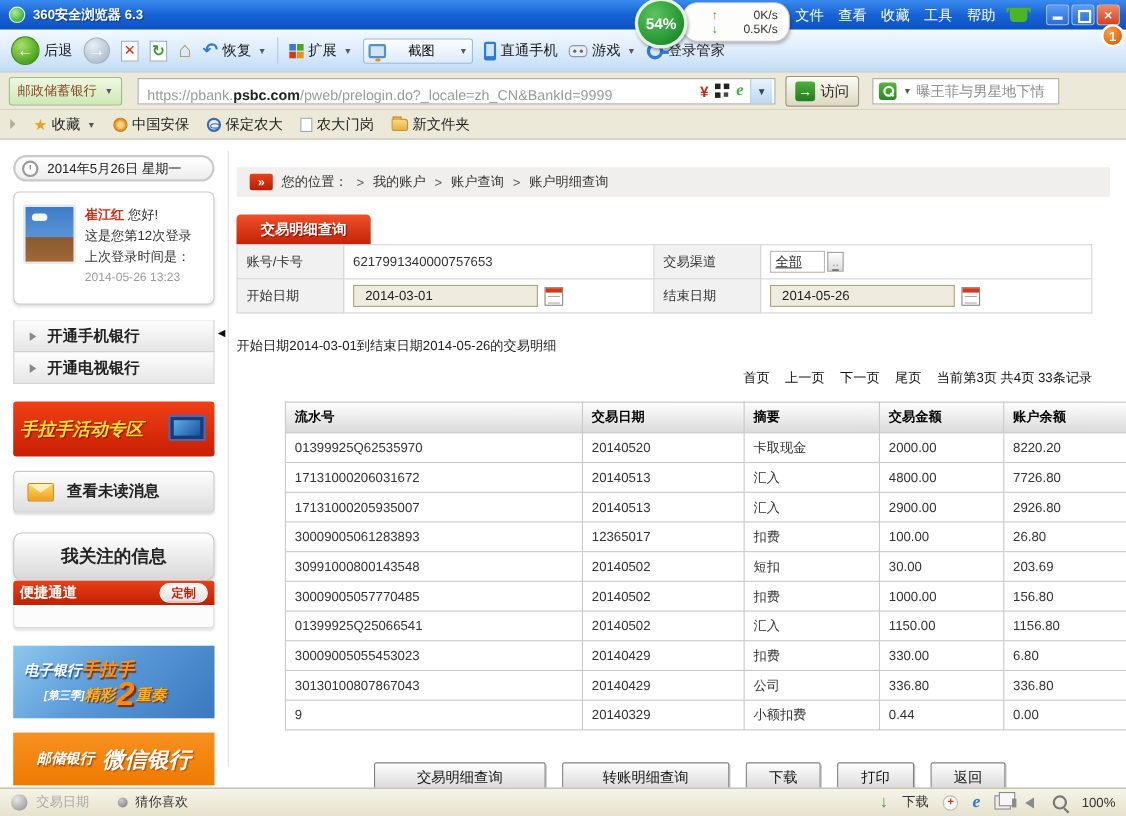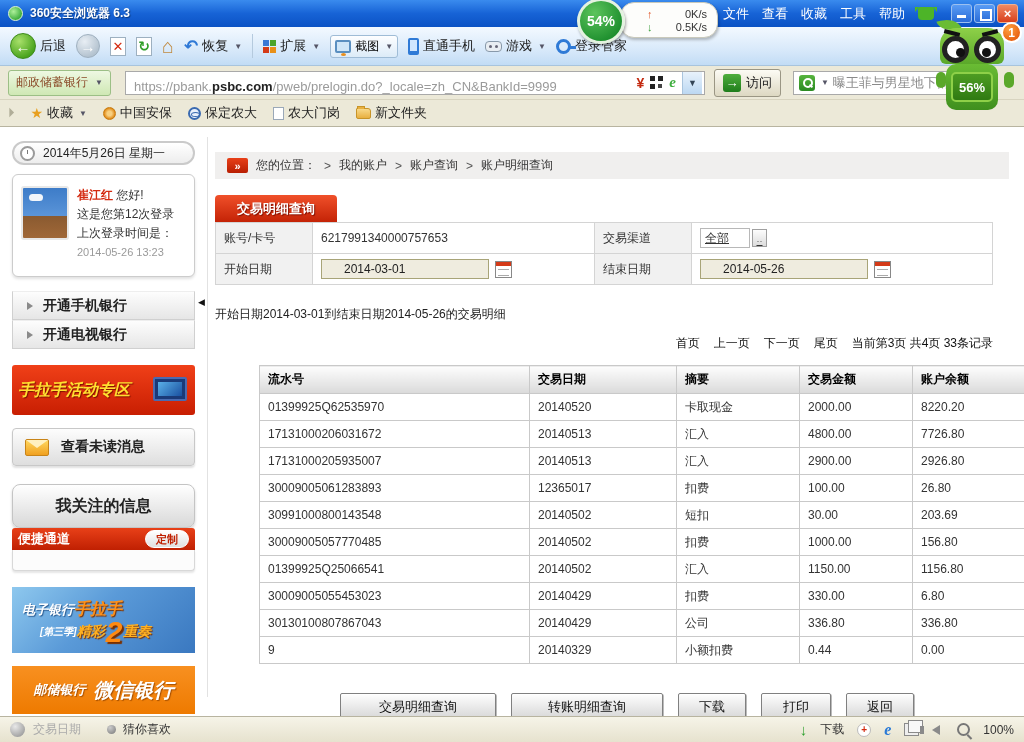--- a/index.html
+++ b/index.html
@@ -42,21 +42,21 @@
     display:flex;align-items:center;justify-content:center;font-weight:bold;}
   .stop-x{color:#d42a10;font-size:13px;font-weight:bold;}
   .refresh-a{color:#2f9e28;font-size:14px;font-weight:bold;}
   .home-ico{font-size:20px;color:#c08a40;line-height:18px;}
   .undo-ico{color:#2f79d6;font-size:17px;font-weight:bold;}
   .dd{color:#556;font-size:8px;margin-left:2px;}
   .sep{width:1px;height:24px;background:#b5cade;margin-left:10px;}
   .grid-ico{width:13px;height:13px;display:grid;grid-template-columns:6px 6px;grid-template-rows:6px 6px;gap:1px;}
   .grid-ico i{display:block;}
   .shot-box{display:flex;align-items:center;border:1px solid #9fbcd6;background:linear-gradient(180deg,#fdfeff,#dcebf8);
-    border-radius:3px;padding:2px 4px;gap:4px;margin-left:10px;}
+    border-radius:3px;padding:2px 4px;gap:20px;margin-left:10px;}
   .mon-ico{width:16px;height:13px;border:2px solid #5a8fc0;border-radius:2px;background:#cfe6f8;position:relative;box-sizing:border-box;}
   .mon-ico:after{content:"";position:absolute;left:4px;bottom:-5px;width:5px;height:3px;background:#e8901f;border-radius:50%;}
   .phone-ico{width:11px;height:17px;background:#2f7ad6;border-radius:2px;position:relative;}
   .phone-ico:before{content:"";position:absolute;left:2px;top:2px;right:2px;bottom:4px;background:#cfe6ff;}
   .pad-ico{width:17px;height:11px;background:#e8edf2;border:1px solid #8899aa;border-radius:4px;position:relative;box-sizing:border-box;}
   .pad-ico:before{content:"";position:absolute;left:3px;top:3px;width:3px;height:3px;background:#667;border-radius:50%;}
   .pad-ico:after{content:"";position:absolute;right:3px;top:3px;width:3px;height:3px;background:#667;border-radius:50%;}
   .key-ico{width:9px;height:9px;border:3px solid #2f7ad6;border-radius:50%;position:relative;box-sizing:content-box;}
   .key-ico:after{content:"";position:absolute;left:100%;top:4px;width:8px;height:3px;background:#2f7ad6;}
 
@@ -183,21 +183,21 @@
   table{border-collapse:collapse;}
   .formtbl{width:778px;table-layout:fixed;}
   .formtbl td{border:1px solid #d4d4d4;height:30px;font-size:12px;color:#333;padding:0 8px;}
   .formtbl td.lbl{background:#f1f1f1;width:97px;}
   .chan-wrap{display:flex;align-items:center;gap:2px;text-decoration:underline;}
   .chan-box{min-width:40px;height:18px;border:1px solid #b8b8b8;background:#fff;display:flex;align-items:center;padding:0 4px;font-size:12px;}
   .dots-btn{width:15px;height:18px;border:1px solid #a0a0a0;background:linear-gradient(180deg,#fdfdfd,#dcdcdc);
     font-size:9px;color:#555;display:flex;align-items:flex-end;justify-content:center;box-sizing:border-box;}
   .date-wrap{display:flex;align-items:center;gap:6px;}
   .date-input{width:168px;height:20px;background:#efecdf;border:1px solid #a8a478;box-sizing:border-box;
-    display:flex;align-items:center;padding-left:22px;font-size:12px;color:#222;}
+    display:flex;align-items:center;padding-left:10px;font-size:12px;color:#222;}
   .cal-ico{width:17px;height:17px;background:#fff;border:1px solid #888;box-sizing:border-box;position:relative;}
   .cal-ico:before{content:"";position:absolute;left:0;top:0;right:0;height:4px;background:#d43a18;}
   .cal-ico:after{content:"";position:absolute;left:2px;top:7px;right:2px;height:5px;
     border-top:1px solid #aaa;border-bottom:1px solid #aaa;}
   .summary{margin-top:21px;font-size:12px;color:#222;}
   .pager{margin-top:12px;width:778px;display:flex;justify-content:flex-end;gap:14px;font-size:12px;color:#111;}
   .txn{width:778px;table-layout:fixed;margin-top:13px;margin-left:44px;}
   .txn th{border:1px solid #c9c9c9;background:linear-gradient(180deg,#fdfdfd,#dadada);height:27px;
     font-size:12px;color:#000;text-align:left;padding:0 8px;font-weight:bold;}
   .txn td{border:1px solid #c9c9c9;height:26px;font-size:12px;color:#333;padding:0 8px;}
@@ -623,32 +623,15 @@
       <span>下载</span>
       <span class="aid-ico">+</span>
       <span class="ie-ico">e</span>
       <span class="layers-ico"></span>
       <span class="spk-ico"></span>
       <span class="mag-ico"></span>
       <span>100%</span>
     </span>
   </div>
 
-  <div class="mascot">
-    <div class="m-leaf"></div>
-    <div class="m-head"></div>
-    <div class="m-brow l"></div>
-    <div class="m-brow r"></div>
-    <div class="m-eye l">
-        <div class="m-pupil"></div>
-      </div>
-    <div class="m-eye r">
-        <div class="m-pupil"></div>
-      </div>
-    <div class="m-arm l"></div>
-    <div class="m-arm r"></div>
-    <div class="m-body">
-      <div class="m-batt">56%</div>
-    </div>
-  </div>
   <div class="notif-badge">1</div>
 
 </div>
 
 </body></html>

